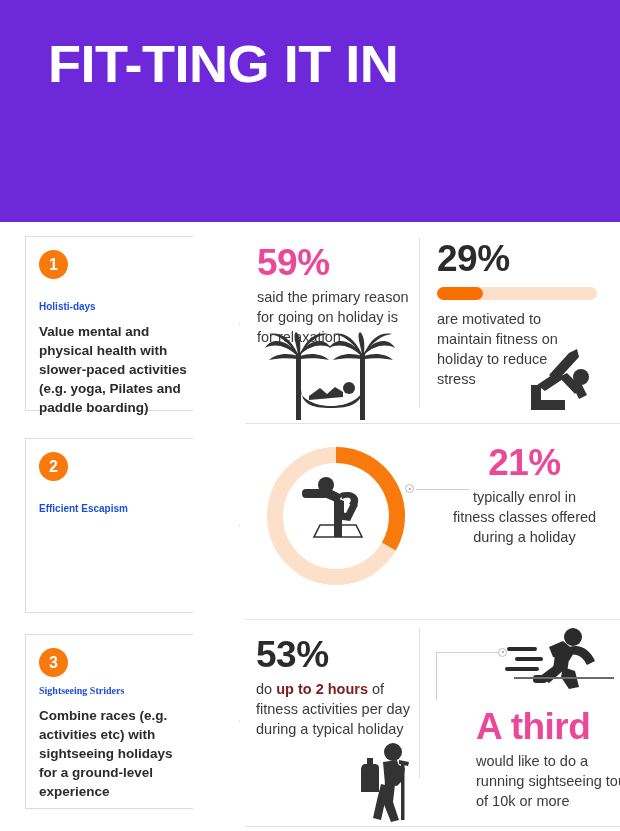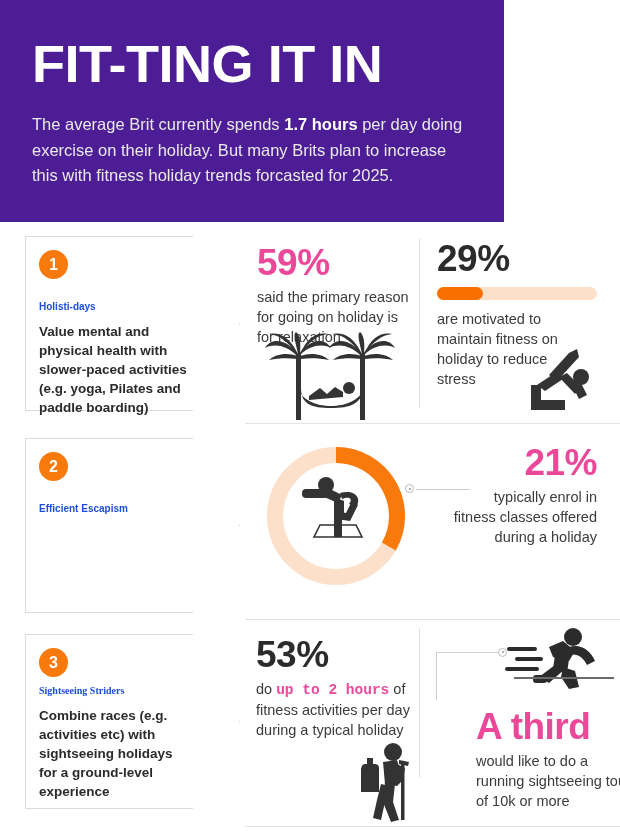--- a/index.html
+++ b/index.html
@@ -6,23 +6,23 @@
   html, body {
     width: 620px; height: 831px;
     background: #ffffff;
     font-family: "Liberation Sans", sans-serif;
     overflow: hidden;
   }
   .page { position: relative; width: 620px; height: 831px; background: #fff; }
 
   
   .header {
-    position: absolute; left: 0; top: 0; width: 504px; height: 222px;
-    background: #4c1d95;
-    padding: 38px 32px 0 32px;
+    position: absolute; left: 0; top: 0; width: 620px; height: 222px;
+    background: #6d28d9;
+    padding: 38px 32px 0 48px;
   }
   .header-title {
     color: #ffffff;
     font-size: 52px;
     font-weight: bold;
     letter-spacing: -0.5px;
     line-height: 1.0;
     font-family: "Liberation Sans", sans-serif;
     transform: scaleX(1.04);
     transform-origin: left center;
@@ -89,21 +89,21 @@
   .stat-num {
     font-size: 37px; font-weight: bold; line-height: 1.05;
     letter-spacing: -0.5px;
   }
   .stat-num.orange { color: #ec4899; }
   .stat-num.dark   { color: #2b2b2b; }
   .stat-text {
     margin-top: 4px;
     color: #3b3b3b; font-size: 14.5px; line-height: 1.38;
   }
-  .stat-text .hl { color: #ec4899; font-weight: bold; font-family: Liberation Mono, monospace; }
+  .stat-text .hl { color: #7f1d1d; font-weight: bold; }
 
   .vdiv {
     position: absolute; width: 1px; background: #e2e2e2;
   }
 
   
   .progress-track {
     position: absolute; left: 437px; top: 287px;
     width: 160px; height: 13px; border-radius: 7px;
     background: #FCE0CA;
@@ -130,23 +130,20 @@
   .icon { position: absolute; }
   .ground { position: absolute; background: #555; height: 2px; }
 </style>
 </head>
 <body>
 
 <div class="page">
 
   <div class="header">
     <div class="header-title">FIT-TING IT IN</div>
-    <div class="header-sub">
-      <span>The average Brit currently spends </span><b>1.7 hours</b><span> per day doing exercise on their holiday. But many Brits plan to increase this with fitness holiday trends forcasted for 2025.</span>
-    </div>
   </div>
 
   <div class="section" id="section-1">
     <div class="arrow-card"></div>
     <div class="arrow-card-inner">
       <div class="badge">1</div>
       <div class="card-heading">Holisti-days</div>
       <div class="card-body">Value mental and physical health with slower-paced activities (e.g. yoga, Pilates and paddle boarding)</div>
     </div>
 
@@ -214,21 +211,21 @@
   </div>
   <div class="sep" id="sep-1"></div>
 
   <div class="section" id="section-2">
     <div class="arrow-card"></div>
     <div class="arrow-card-inner">
       <div class="badge">2</div>
       <div class="card-heading">Efficient Escapism</div>
     </div>
 
-    <div class="stat" style="left:452px; top:20px; width:145px; text-align:right;">
+    <div class="stat" style="left:452px; top:20px; width:145px; text-align:center;">
       <div class="stat-num orange">21%</div>
       <div class="stat-text">typically enrol in fitness classes offered during a holiday</div>
     </div>
   </div>
 
   <div class="donut">
     <svg width="150" height="150" viewBox="0 0 150 150">
       <circle cx="75" cy="75" r="61" fill="none" stroke="#FCE0CA" stroke-width="16"></circle>
       <path d="M 75 14 A 61 61 0 0 1 127.83 105.5" fill="none" stroke="#F8790C" stroke-width="16"></path>
     </svg>

